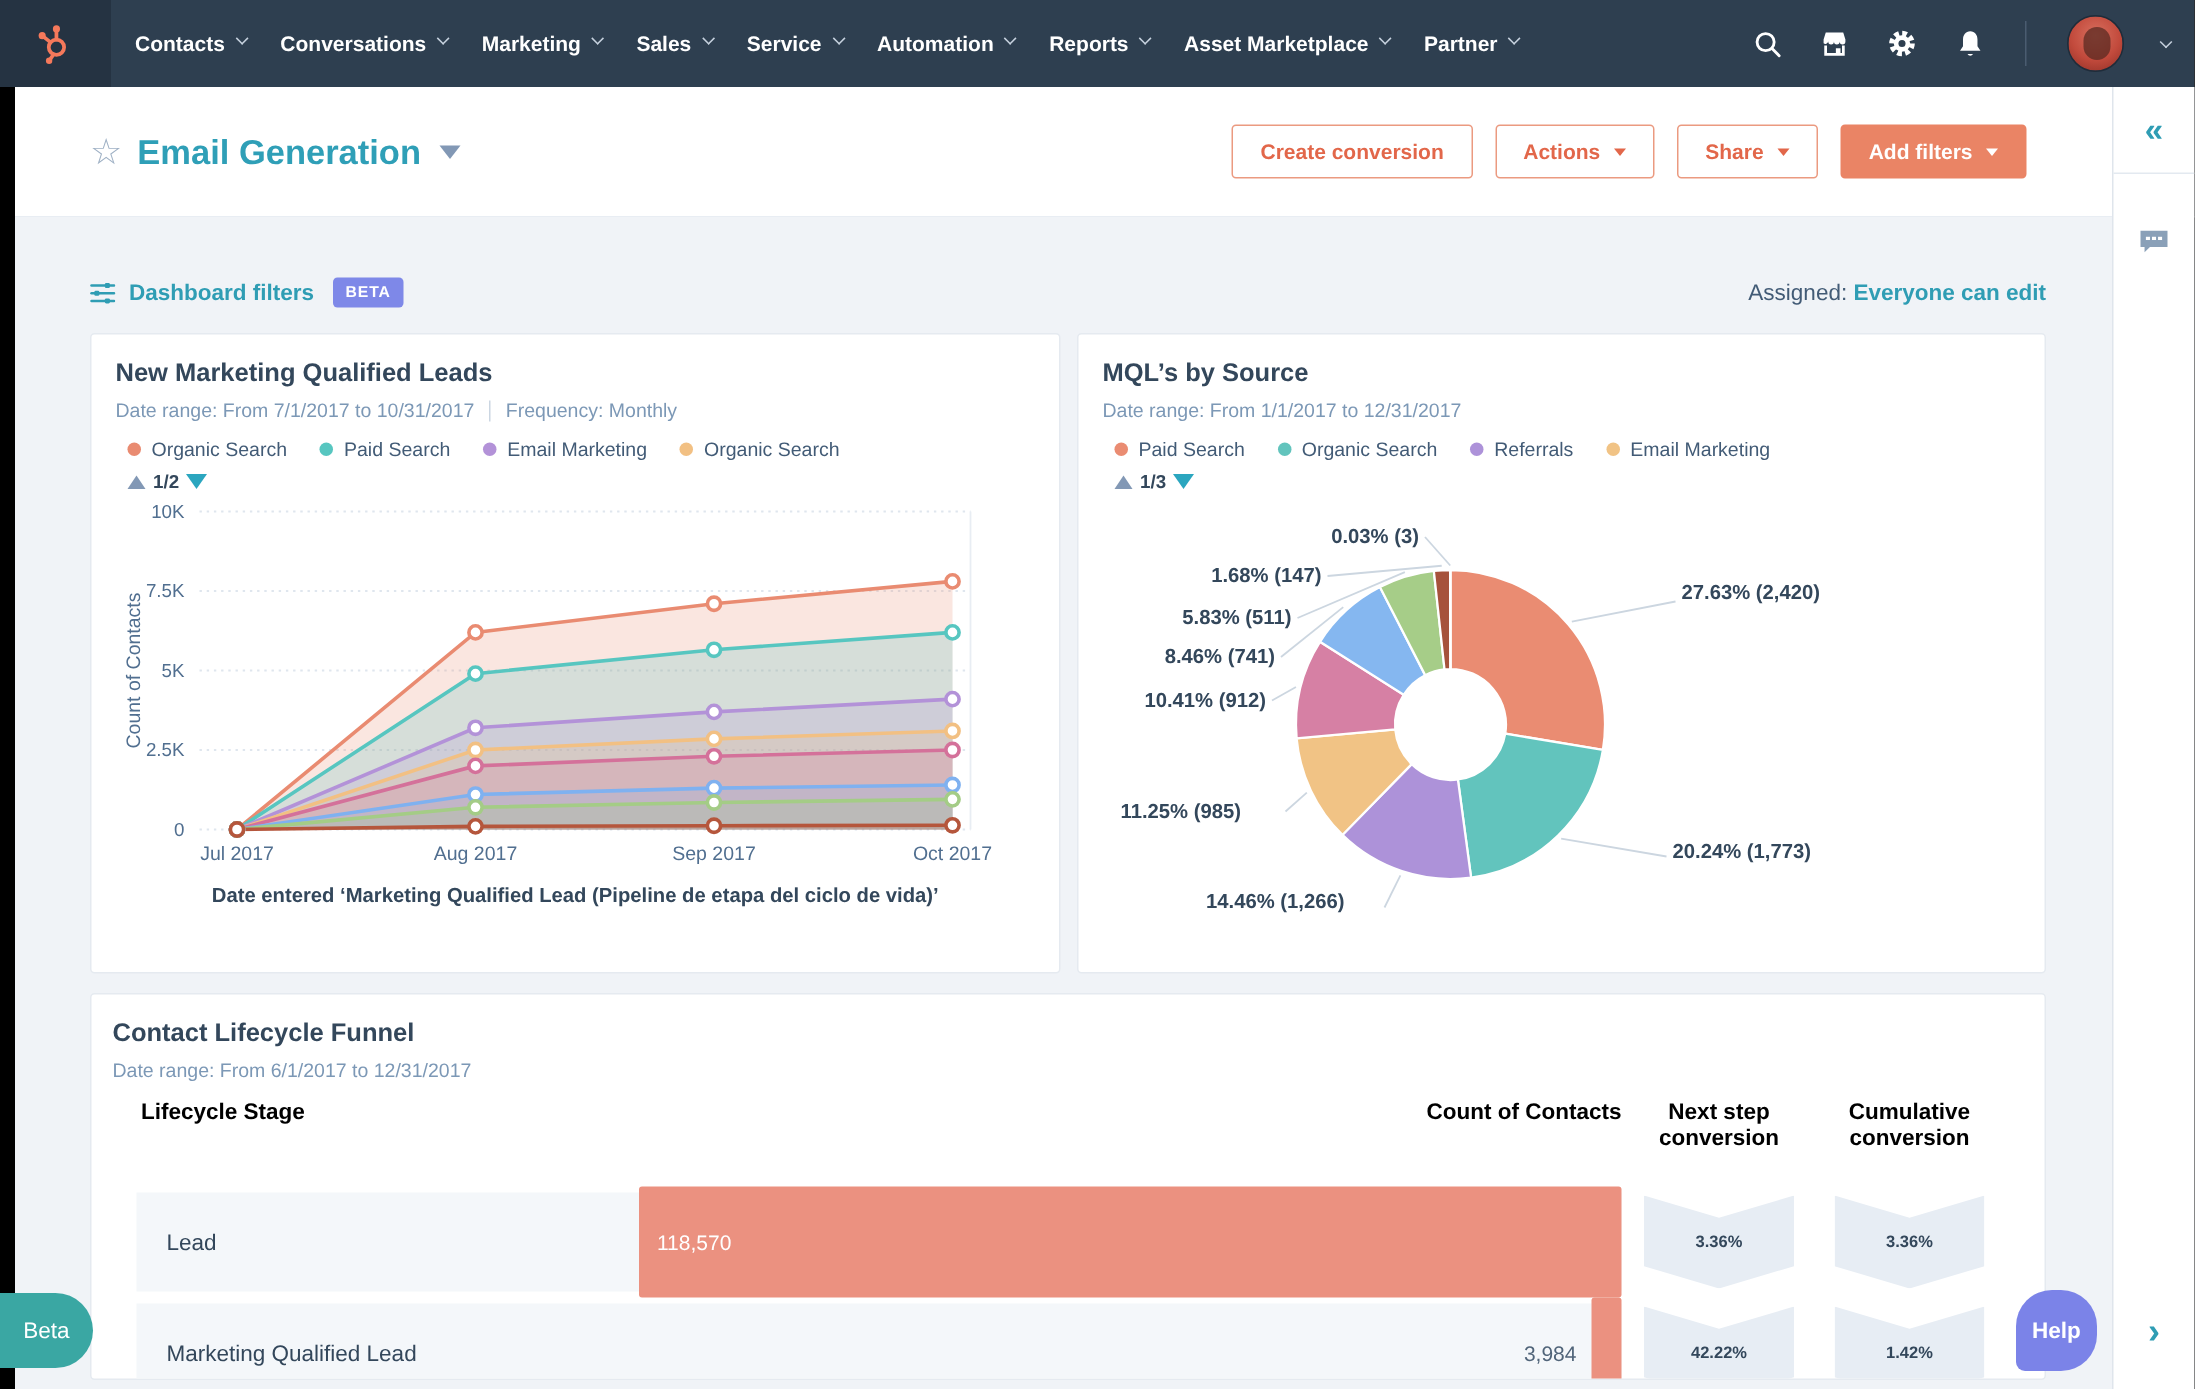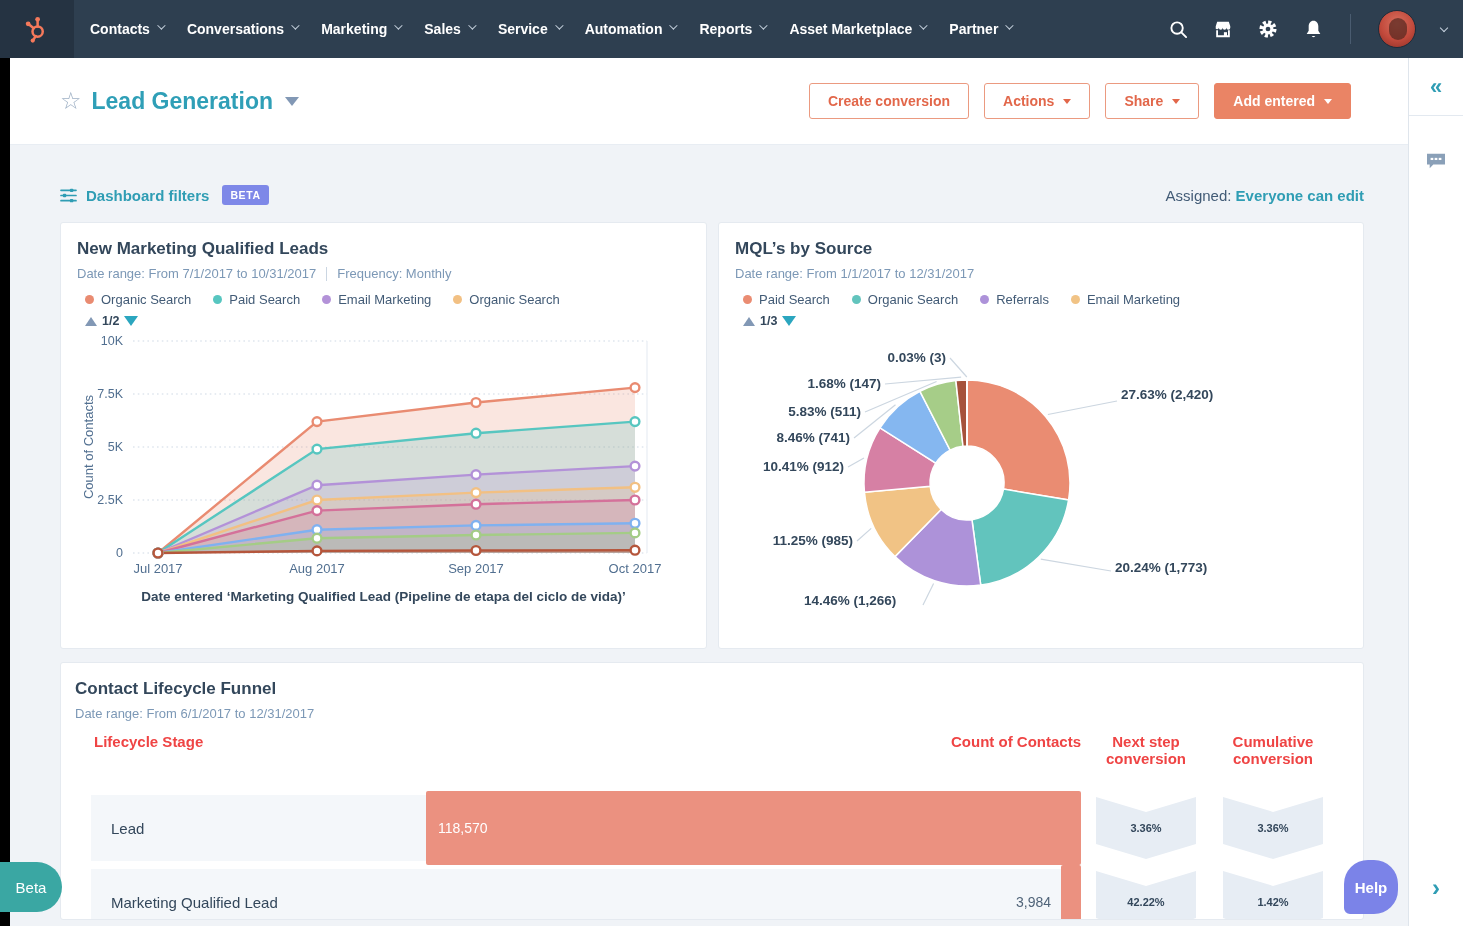--- a/index.html
+++ b/index.html
@@ -59,21 +59,21 @@
   .tick { font-size:12.5px; fill:#516f90; font-family:"Liberation Sans",sans-serif; }
   .xtick { font-size:13px; fill:#516f90; font-family:"Liberation Sans",sans-serif; }
   .axlabel { font-size:13px; fill:#516f90; font-family:"Liberation Sans",sans-serif; }
   .chart-caption { position:absolute; left:20px; right:20px; top:364px; text-align:center; font-size:13.5px; font-weight:bold; color:#33475b; line-height:1.55; }
   .donut-svg { position:absolute; left:0; top:0; }
   .donut-label { position:absolute; font-size:13.5px; font-weight:bold; color:#33475b; white-space:nowrap; z-index:2; }
 
   
   .card-funnel { margin:0 99px 0 50px; height:258px; overflow:hidden; padding:16px 0 0 14px; }
   .cols { position:relative; height:54px; margin:12px 0 0 16px; width:1270px; }
-  .col { position:absolute; font-size:15px; font-weight:bold; color:#ef4444; }
+  .col { position:absolute; font-size:15px; font-weight:bold; color:#000000; }
   .funnel-row { display:flex; align-items:center; height:66px; margin:8px 0 8px 16px; }
   .track { width:990px; height:66px; background:#f4f7fa; position:relative; display:flex; align-items:center; flex:none; }
   .stage { padding-left:20px; font-size:15px; color:#33475b; }
   .bar-zone { position:absolute; left:335px; width:655px; top:-4px; bottom:-4px; }
   .fbar { position:absolute; right:0; top:0; bottom:0; border-radius:2px; display:flex; align-items:center; color:#fff; font-size:14px; }
   .fbar span { padding-left:12px; }
   .count-out { position:absolute; top:50%; transform:translateY(-50%); font-size:14px; color:#506479; }
   .chev-badge { width:100px; height:62px; background:#e7edf4; clip-path:polygon(0 0,50% 24%,100% 0,100% 76%,50% 100%,0 76%); display:flex; align-items:center; justify-content:center; font-size:11px; font-weight:bold; color:#33475b; flex:none; }
   .chev-badge.first { margin-left:15px; }
   .chev-badge.second { margin-left:27px; }
@@ -148,36 +148,36 @@
       <div class="nav-divider"></div>
       <div class="avatar"></div>
       <div class="avatar-caret"></div>
     </div>
   </div>
 
   <div class="main">
 
     <div class="page-header">
       <span class="star">☆</span>
-      <span class="page-title">Lead Generation</span>
+      <span class="page-title">Email Generation</span>
       <span class="title-caret"></span>
       <div class="hdr-buttons">
         <button class="btn btn-outline">
             <span>Create conversion</span>
           </button>
         <button class="btn btn-outline">
             <span>Actions</span>
             <span class="caret-down"></span>
           </button>
         <button class="btn btn-outline">
             <span>Share</span>
             <span class="caret-down"></span>
           </button>
         <button class="btn btn-solid">
-            <span>Add entered</span>
+            <span>Add filters</span>
             <span class="caret-down"></span>
           </button>
       </div>
     </div>
 
     <div class="filters-row">
       <div class="filters-left">
         <svg width="17" height="15" viewBox="0 0 18 16">
           <g stroke="#2f9db4" stroke-width="1.8" stroke-linecap="round">
             <line x1="1" y1="2.5" x2="17" y2="2.5"></line>
@@ -349,21 +349,21 @@
             <line x1="217.56" y1="158.46" x2="146" y2="189" stroke="#ccd6e0" stroke-width="1.2"></line>
             <path d="M236.89,157.60 A103 103 0 0 1 247.74,157.00 L247.91,223.00 A37 37 0 0 0 244.01,223.22 Z" fill="#a6523b" stroke="#fff" stroke-width="1.5"></path>
             <line x1="242.14" y1="154.16" x2="166" y2="161" stroke="#ccd6e0" stroke-width="1.2"></line>
             <path d="M247.74,157.00 A103 103 0 0 1 247.94,157.00 L247.98,223.00 A37 37 0 0 0 247.91,223.00 Z" fill="#8c4a32" stroke="#fff" stroke-width="1.5"></path>
             <line x1="247.83" y1="154.00" x2="231" y2="135" stroke="#ccd6e0" stroke-width="1.2"></line>
           </svg>
         <div id="donut-labels"></div>
       <div class="donut-label" style="left: 402px; top: 164px; width: 150px; text-align: left;">27.63% (2,420)</div>
           <div class="donut-label" style="left: 396px; top: 337px; width: 150px; text-align: left;">20.24% (1,773)</div>
           <div class="donut-label" style="left: 85px; top: 370px; width: 115px; text-align: left;">14.46% (1,266)</div>
-          <div class="donut-label" style="left: 28px; top: 310px; width: 106px; text-align: right;">11.25% (985)</div>
+          <div class="donut-label" style="left: 28px; top: 310px; width: 106px; text-align: left;">11.25% (985)</div>
           <div class="donut-label" style="left: 19px; top: 236px; width: 106px; text-align: right;">10.41% (912)</div>
           <div class="donut-label" style="left: 25px; top: 207px; width: 106px; text-align: right;">8.46% (741)</div>
           <div class="donut-label" style="left: 36px; top: 181px; width: 106px; text-align: right;">5.83% (511)</div>
           <div class="donut-label" style="left: 56px; top: 153px; width: 106px; text-align: right;">1.68% (147)</div>
           <div class="donut-label" style="left: 121px; top: 127px; width: 106px; text-align: right;">0.03% (3)</div>
         </div>
     </div>
 
     <div class="card card-funnel">
       <div class="card-title">Contact Lifecycle Funnel</div>

